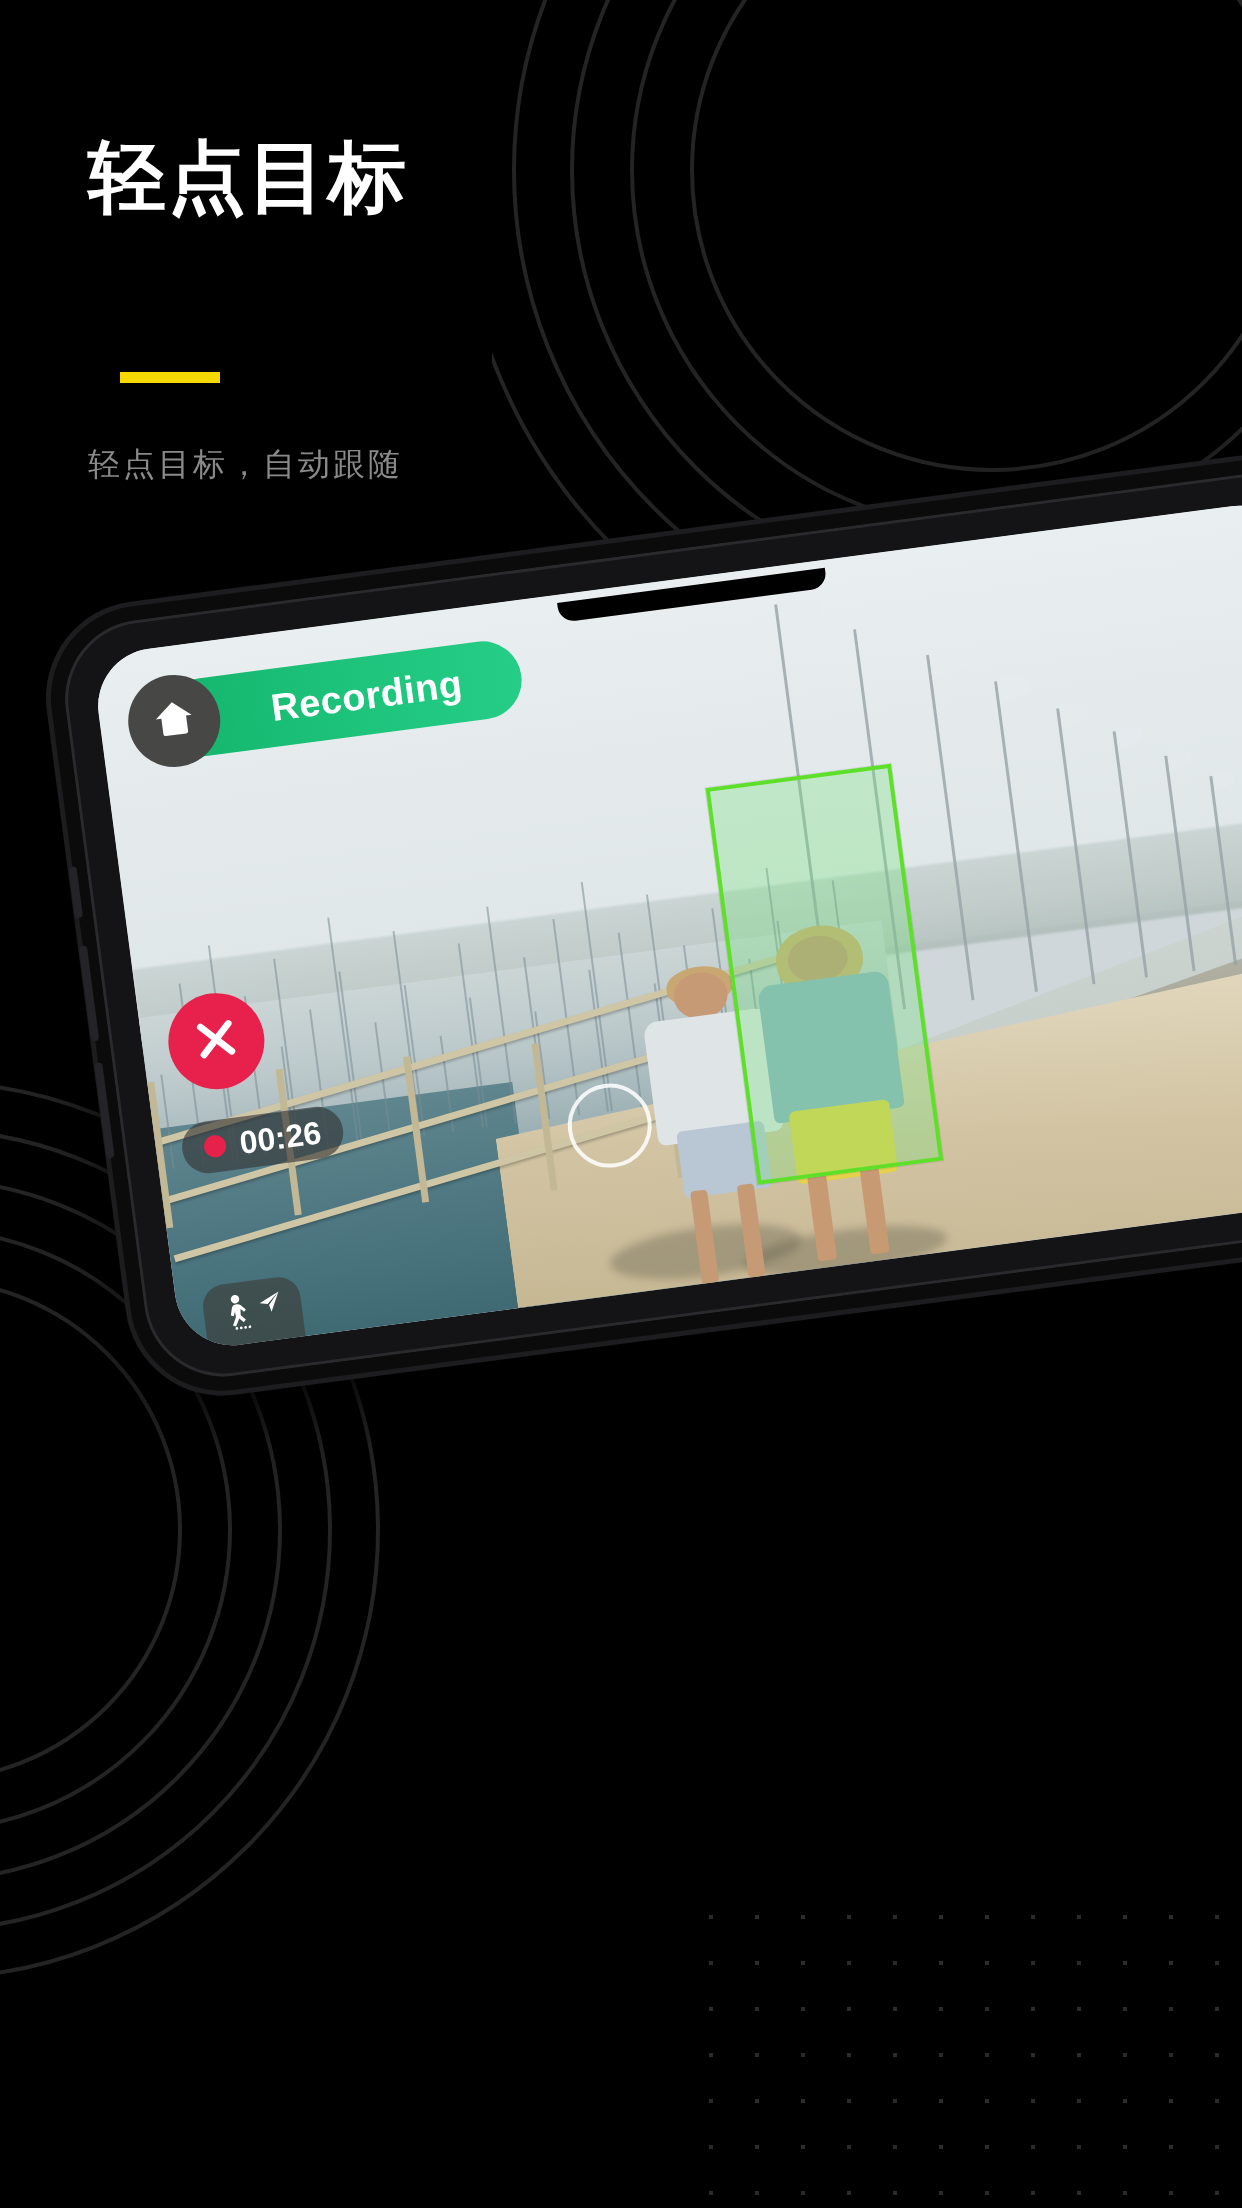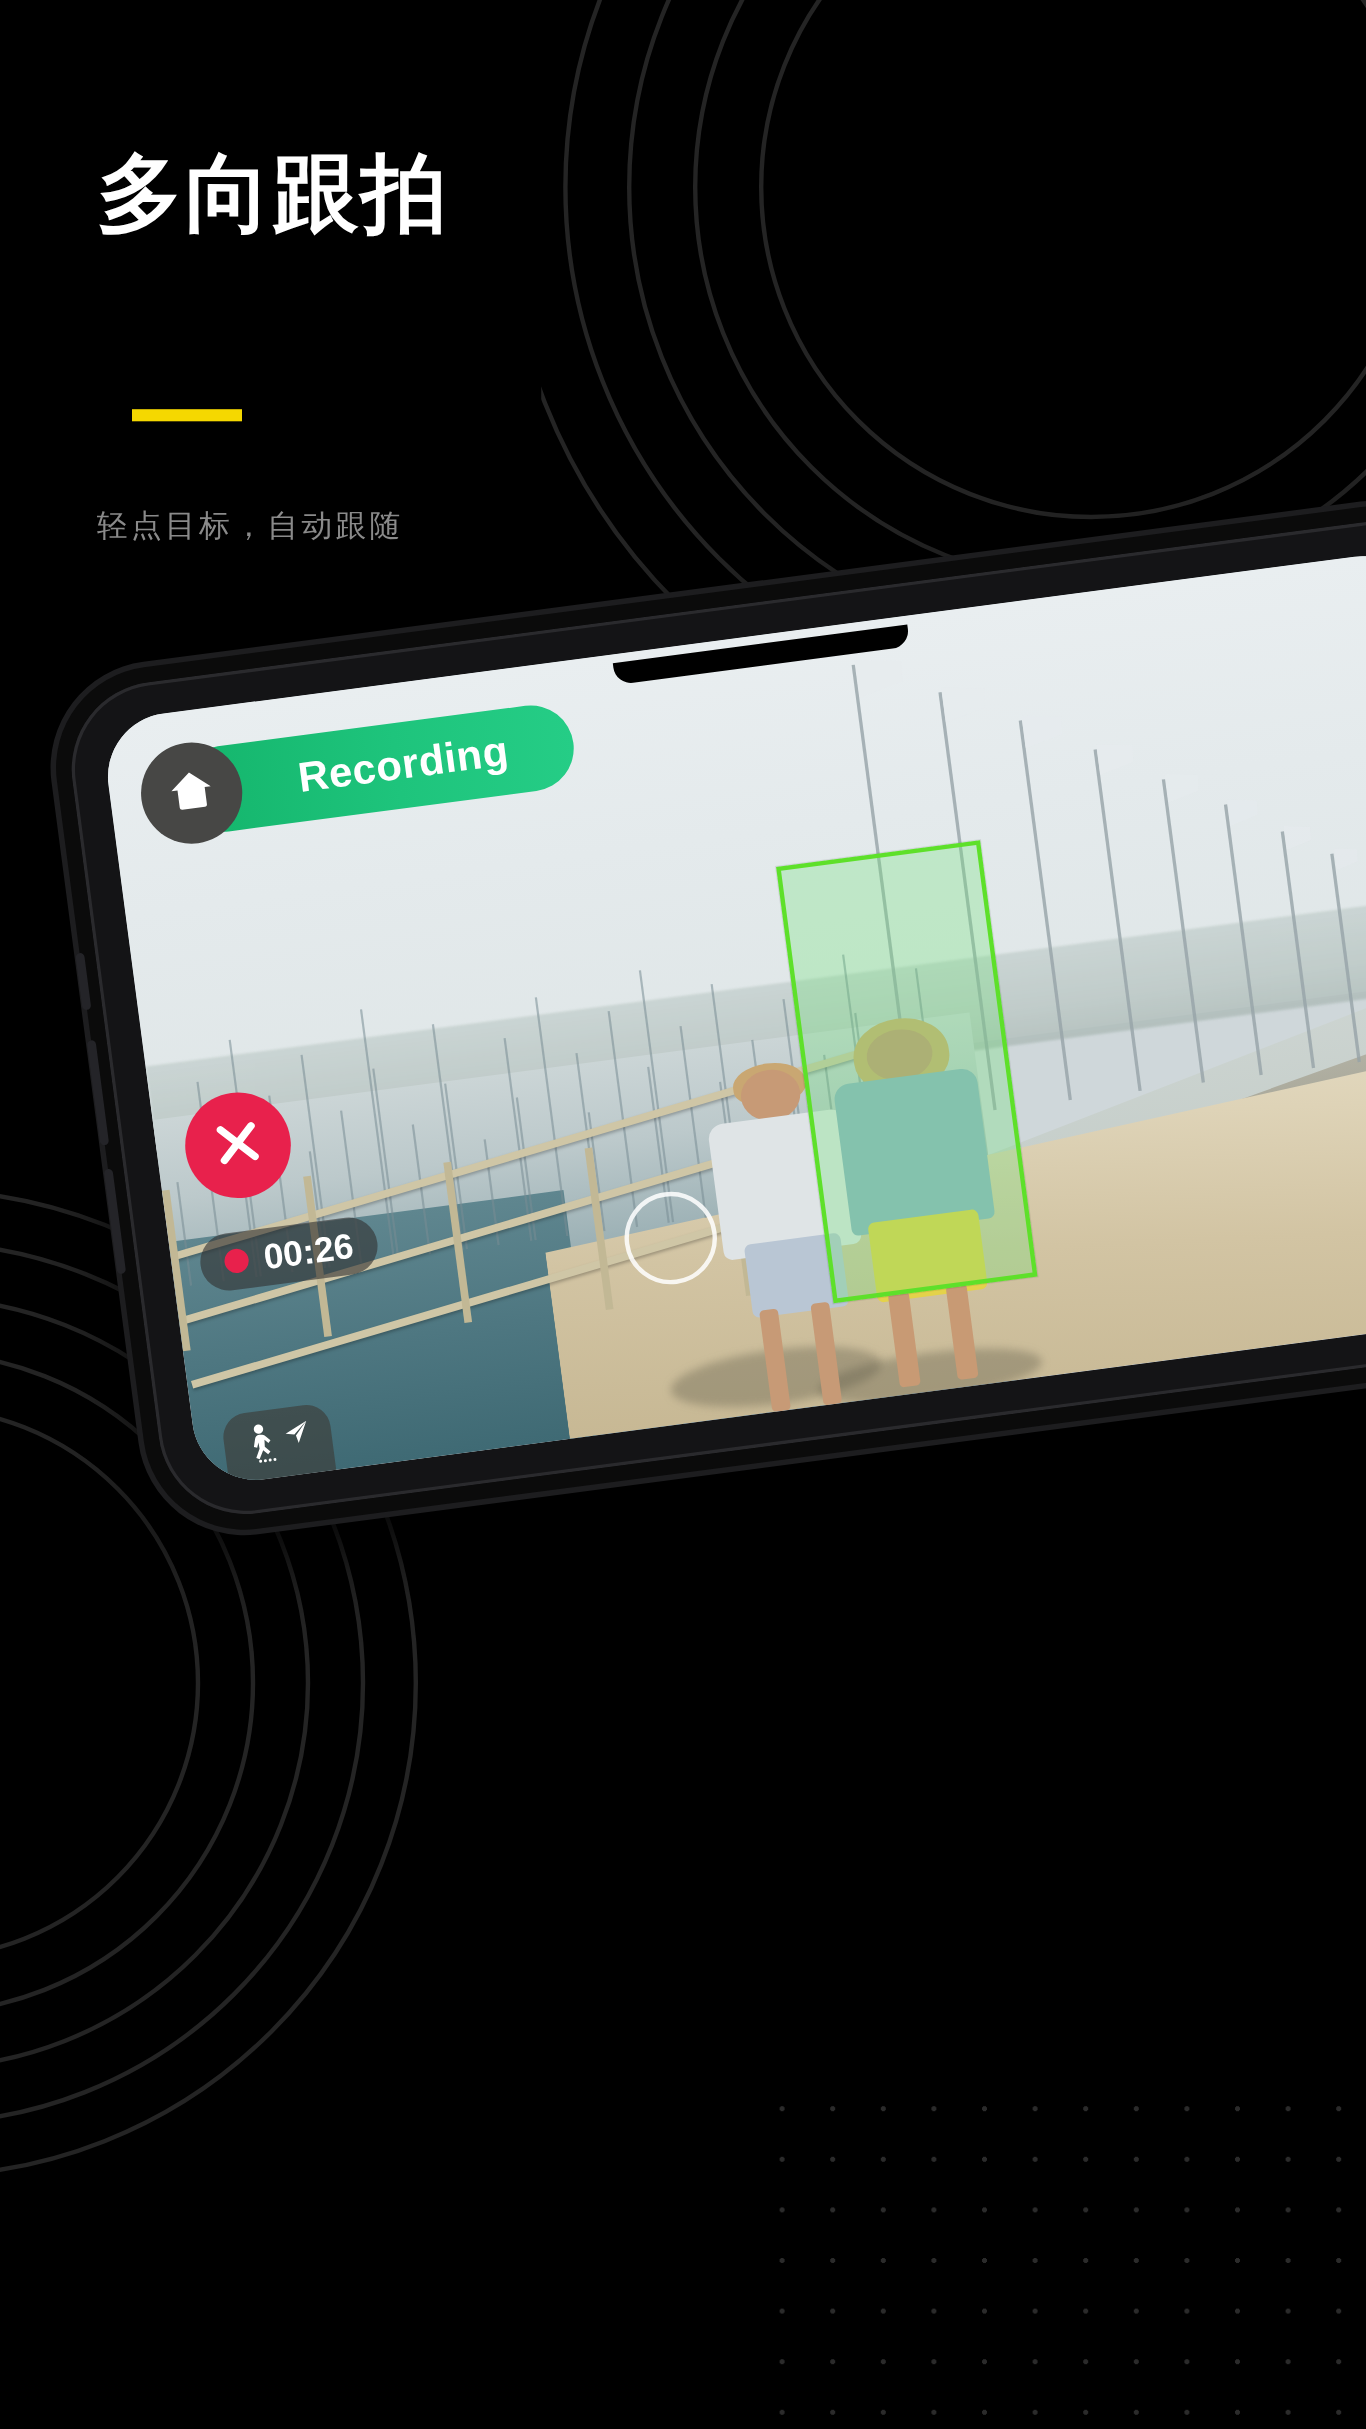--- a/index.html
+++ b/index.html
@@ -24,22 +24,22 @@
     position:absolute; left:88px; top:134px;
     font-size:78px; line-height:1.12; font-weight:bold;
     color:#ffffff; letter-spacing:2px;
     font-family:"DejaVu Sans", sans-serif;
   }
   .accent-bar {
     position:absolute; left:120px; top:372px;
     width:100px; height:11px; background:#f5d800;
   }
   .subhead {
-    position:absolute; left:88px; top:460px;
-    font-size:28px; line-height:1.3; color:#8a8a8a;
+    position:absolute; left:88px; top:444px;
+    font-size:32px; line-height:1.3; color:#8a8a8a;
     letter-spacing:3px;
     font-family:"DejaVu Sans", sans-serif;
   }
 
   
   .phone-wrap {
     position:absolute; left:60px; top:600px;
     width:1320px; height:820px;
     transform:rotate(-7.5deg);
     transform-origin: 10% 20%;
@@ -207,21 +207,21 @@
       <circle cx="450" cy="450" r="300"></circle>
       <circle cx="450" cy="450" r="350"></circle>
       <circle cx="450" cy="450" r="400"></circle>
       <circle cx="450" cy="450" r="448"></circle>
     </g>
   </svg>
 </div>
 
 <div class="dotgrid"></div>
 
-<div class="headline">多向跟拍</div>
+<div class="headline">轻点目标</div>
 <div class="accent-bar"></div>
 <div class="subhead">轻点目标，自动跟随</div>
 
 <div class="phone-wrap">
   <div class="phone-body">
     <div class="phone-edge"></div>
     <div class="side-btn sb1"></div>
     <div class="side-btn sb2"></div>
     <div class="side-btn sb3"></div>
 

